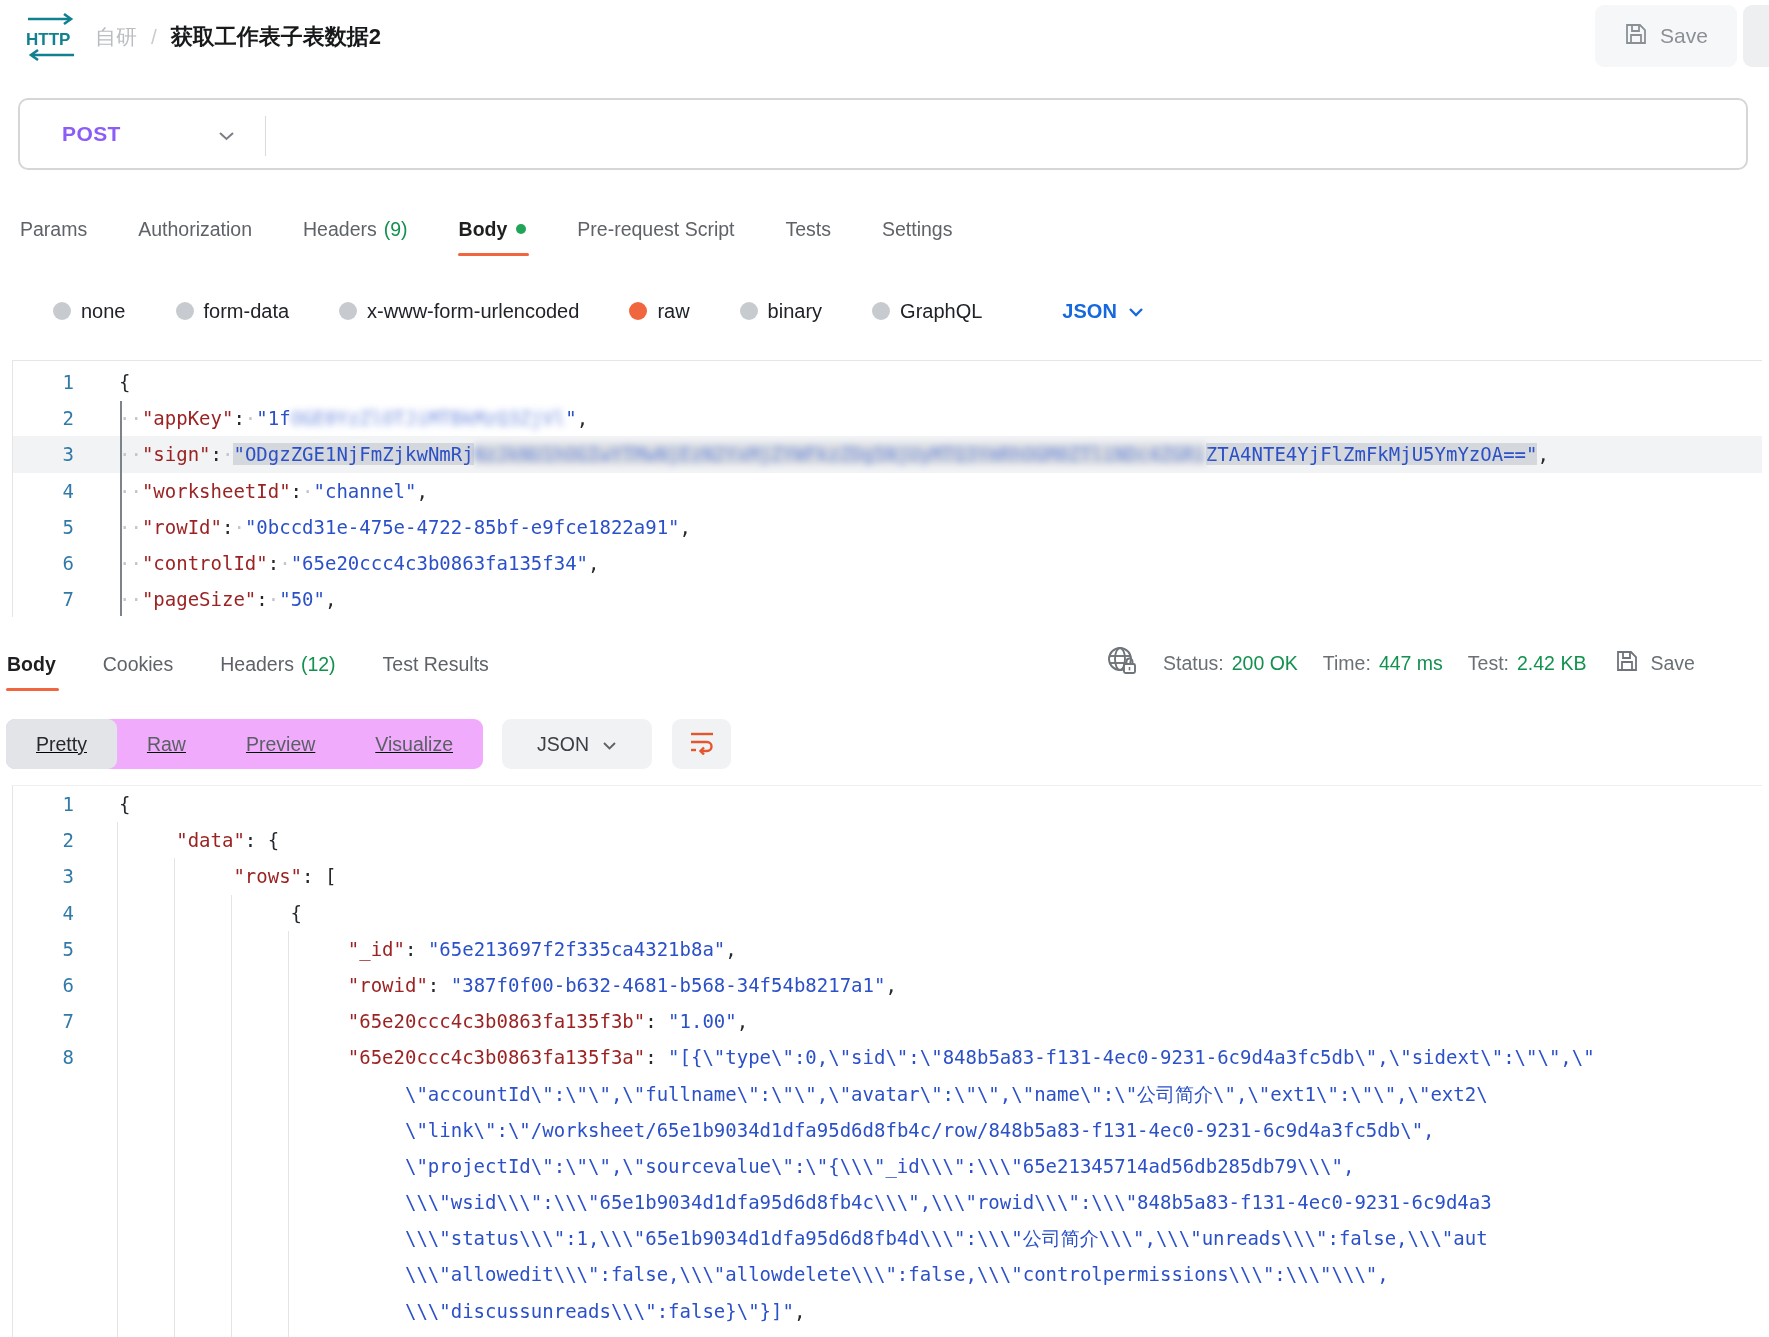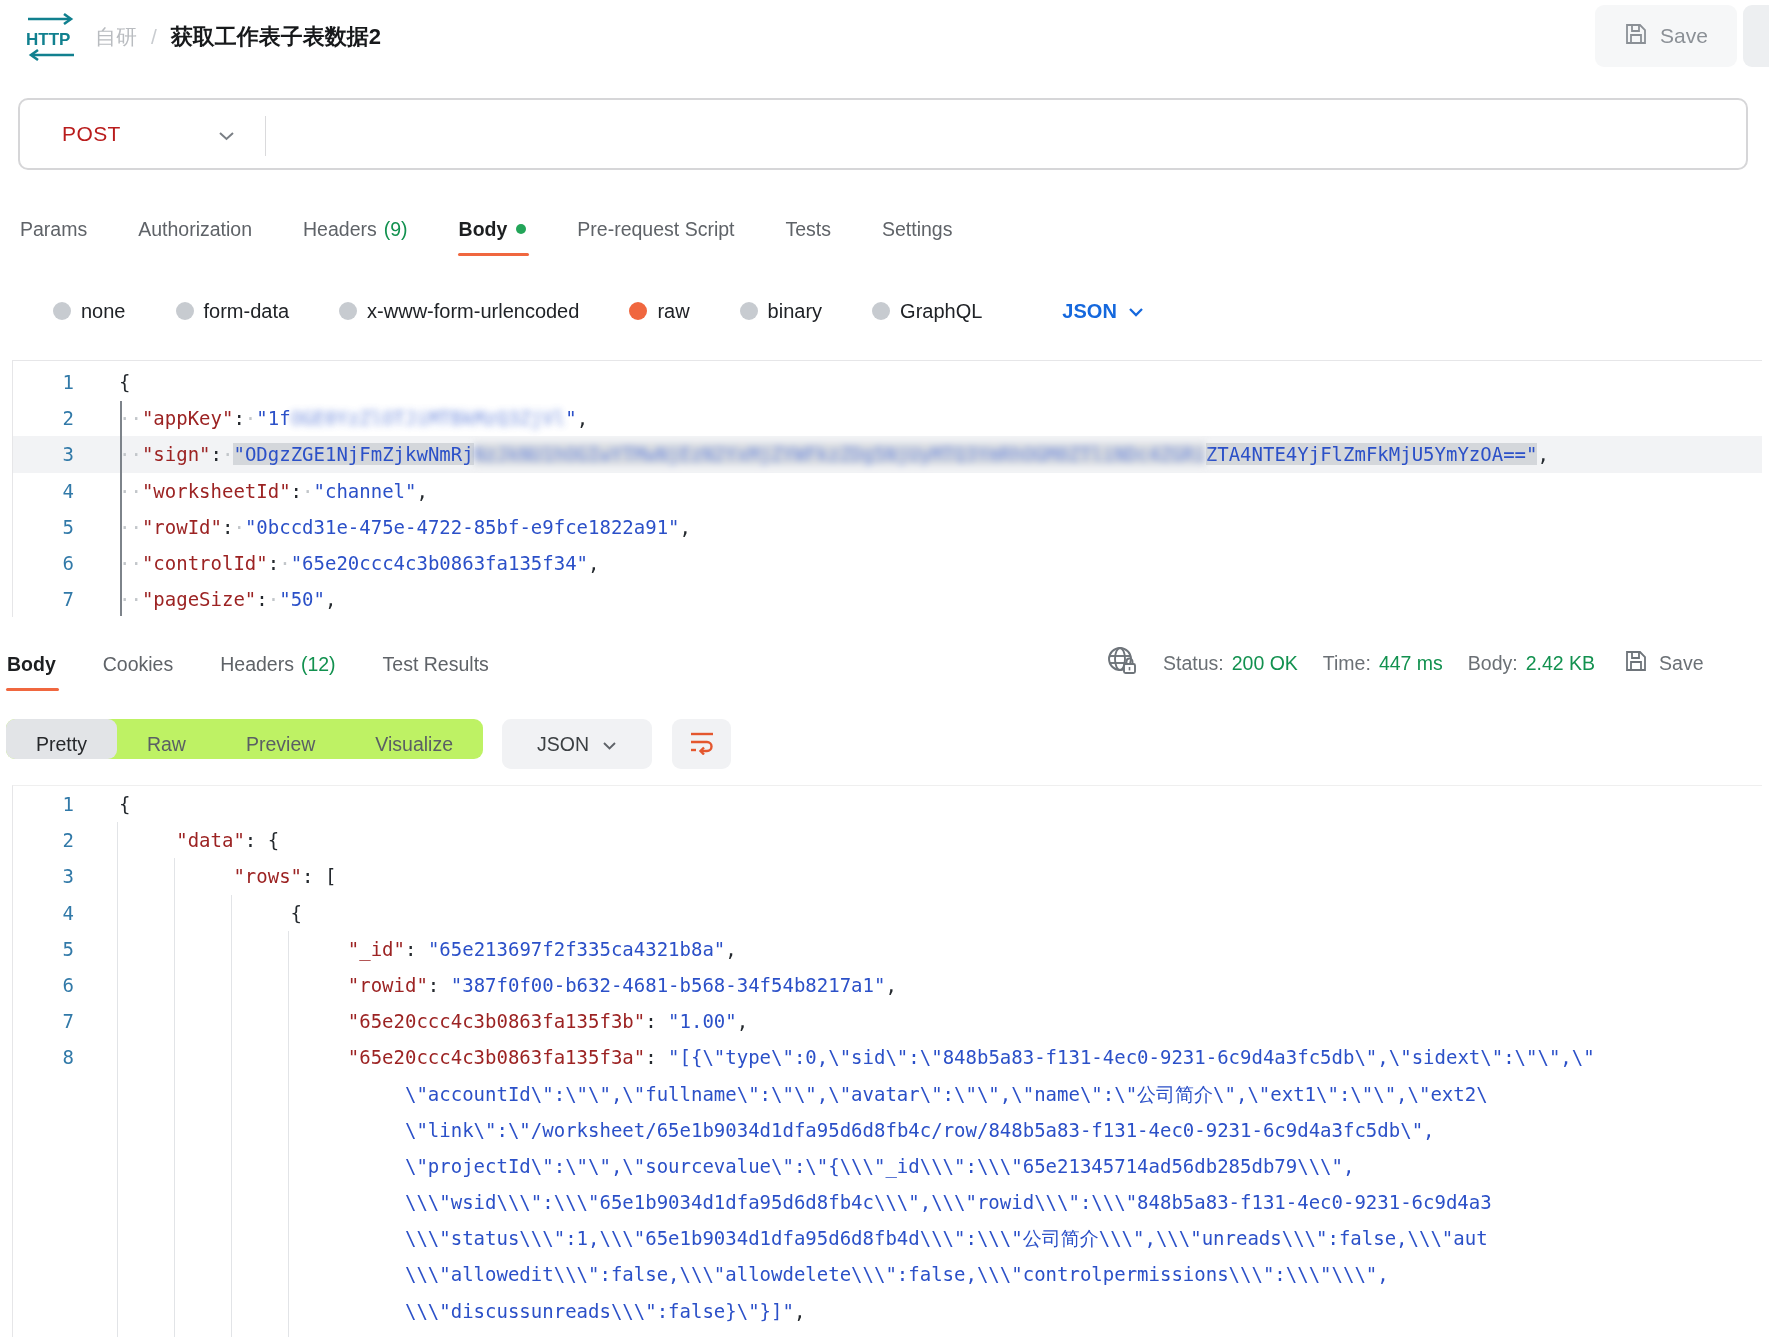--- a/index.html
+++ b/index.html
@@ -16,21 +16,21 @@
   .bc-title { color:#17191b; font-weight:bold; font-size:22px; }
   .save-btn { position:absolute; left:1595px; top:5px; width:142px; height:62px; background:#f6f7f8;
               border-radius:9px; display:flex; align-items:center; justify-content:center; gap:12px;
               color:#8b9096; font-size:21px; cursor:pointer; }
   .save-chev { position:absolute; left:1743px; top:5px; width:68px; height:62px; background:#edeff1;
                border-radius:9px; display:flex; align-items:center; justify-content:center; cursor:pointer; }
 
   
   .urlbar { position:absolute; left:18px; top:98px; width:1730px; height:72px;
             border:2px solid #d6d6d8; border-radius:10px; background:#fff; }
-  .method { position:absolute; left:42px; top:22px; color:#b91c1c; font-weight:normal; font-size:21px; letter-spacing:.4px; cursor:pointer; }
+  .method { position:absolute; left:42px; top:22px; color:#8b5cf6; font-weight:bold; font-size:21px; letter-spacing:.4px; cursor:pointer; }
   .m-chev { position:absolute; left:198px; top:28px; }
   .url-div { position:absolute; left:245px; top:16px; width:1px; height:40px; background:#dadadc; }
   .url-text { position:absolute; left:273px; top:23px; font-size:20px; color:#262626; }
 
   
   .req-tabs { position:absolute; left:20px; top:208px; height:42px; display:flex; gap:51px; align-items:center; }
   .tab { position:relative; display:flex; align-items:center; font-size:19.5px; color:#5f6368; cursor:pointer; white-space:nowrap; }
   .tab .cnt { color:#12914f; margin-left:7px; }
   .tab.active { color:#1d1f21; font-weight:bold; }
   .tab.active::after { content:''; position:absolute; left:-1px; right:-3px; bottom:-15px; height:3px;
@@ -72,21 +72,21 @@
   
   .resp-header { position:absolute; left:7px; top:643px; height:42px; display:flex; gap:47px; align-items:center; }
   .resp-status { position:absolute; left:1106px; top:640px; height:46px; display:flex; align-items:center;
                  gap:13px; font-size:19.5px; color:#6b7075; white-space:nowrap; }
   .stat-val { color:#12914f; }
   .stat-group { display:flex; gap:8px; margin-left:12px; }
   .resp-save { display:flex; align-items:center; gap:11px; margin-left:16px; color:#6b7075; cursor:pointer; }
 
   
   .resp-toolbar { position:absolute; left:6px; top:719px; height:50px; display:flex; }
-  .views { display:flex; height:40px; background:#bef264; border-radius:9px; }
+  .views { display:flex; height:50px; background:#f0abfc; border-radius:9px;text-decoration:underline; }
   .view { padding:0 30px; line-height:50px; font-size:19.5px; color:#5a5f64; border-radius:9px; cursor:pointer; }
   .view.active { background:#e2e4e7; color:#26282b; }
   .tool-pill { height:50px; background:#f1f2f4; border-radius:9px; display:flex; align-items:center;
                justify-content:center; cursor:pointer; }
   .lang-pill { margin-left:19px; width:150px; gap:13px; color:#3c4043; font-size:19.5px; }
   .wrap-pill { margin-left:20px; width:59px; }
 </style>
 </head>
 <body>
 
@@ -235,21 +235,21 @@
     </span>
     <span class="stat-group">
       <span>Status:</span>
       <span class="stat-val">200 OK</span>
     </span>
     <span class="stat-group">
       <span>Time:</span>
       <span class="stat-val">447 ms</span>
     </span>
     <span class="stat-group">
-      <span>Body:</span>
+      <span>Test:</span>
       <span class="stat-val">2.42 KB</span>
     </span>
     <span class="resp-save">
       <span>
         <svg width="24" height="24" viewBox="0 0 24 24" fill="none" stroke="#6e747a" stroke-width="1.8">
           <path d="M3 3 H16 L21 8 V21 H3 Z"></path>
             <path d="M8 3 V9 H15 V3"></path>
             <path d="M7 21 V13 H17 V21"></path>
         </svg>
       </span>

